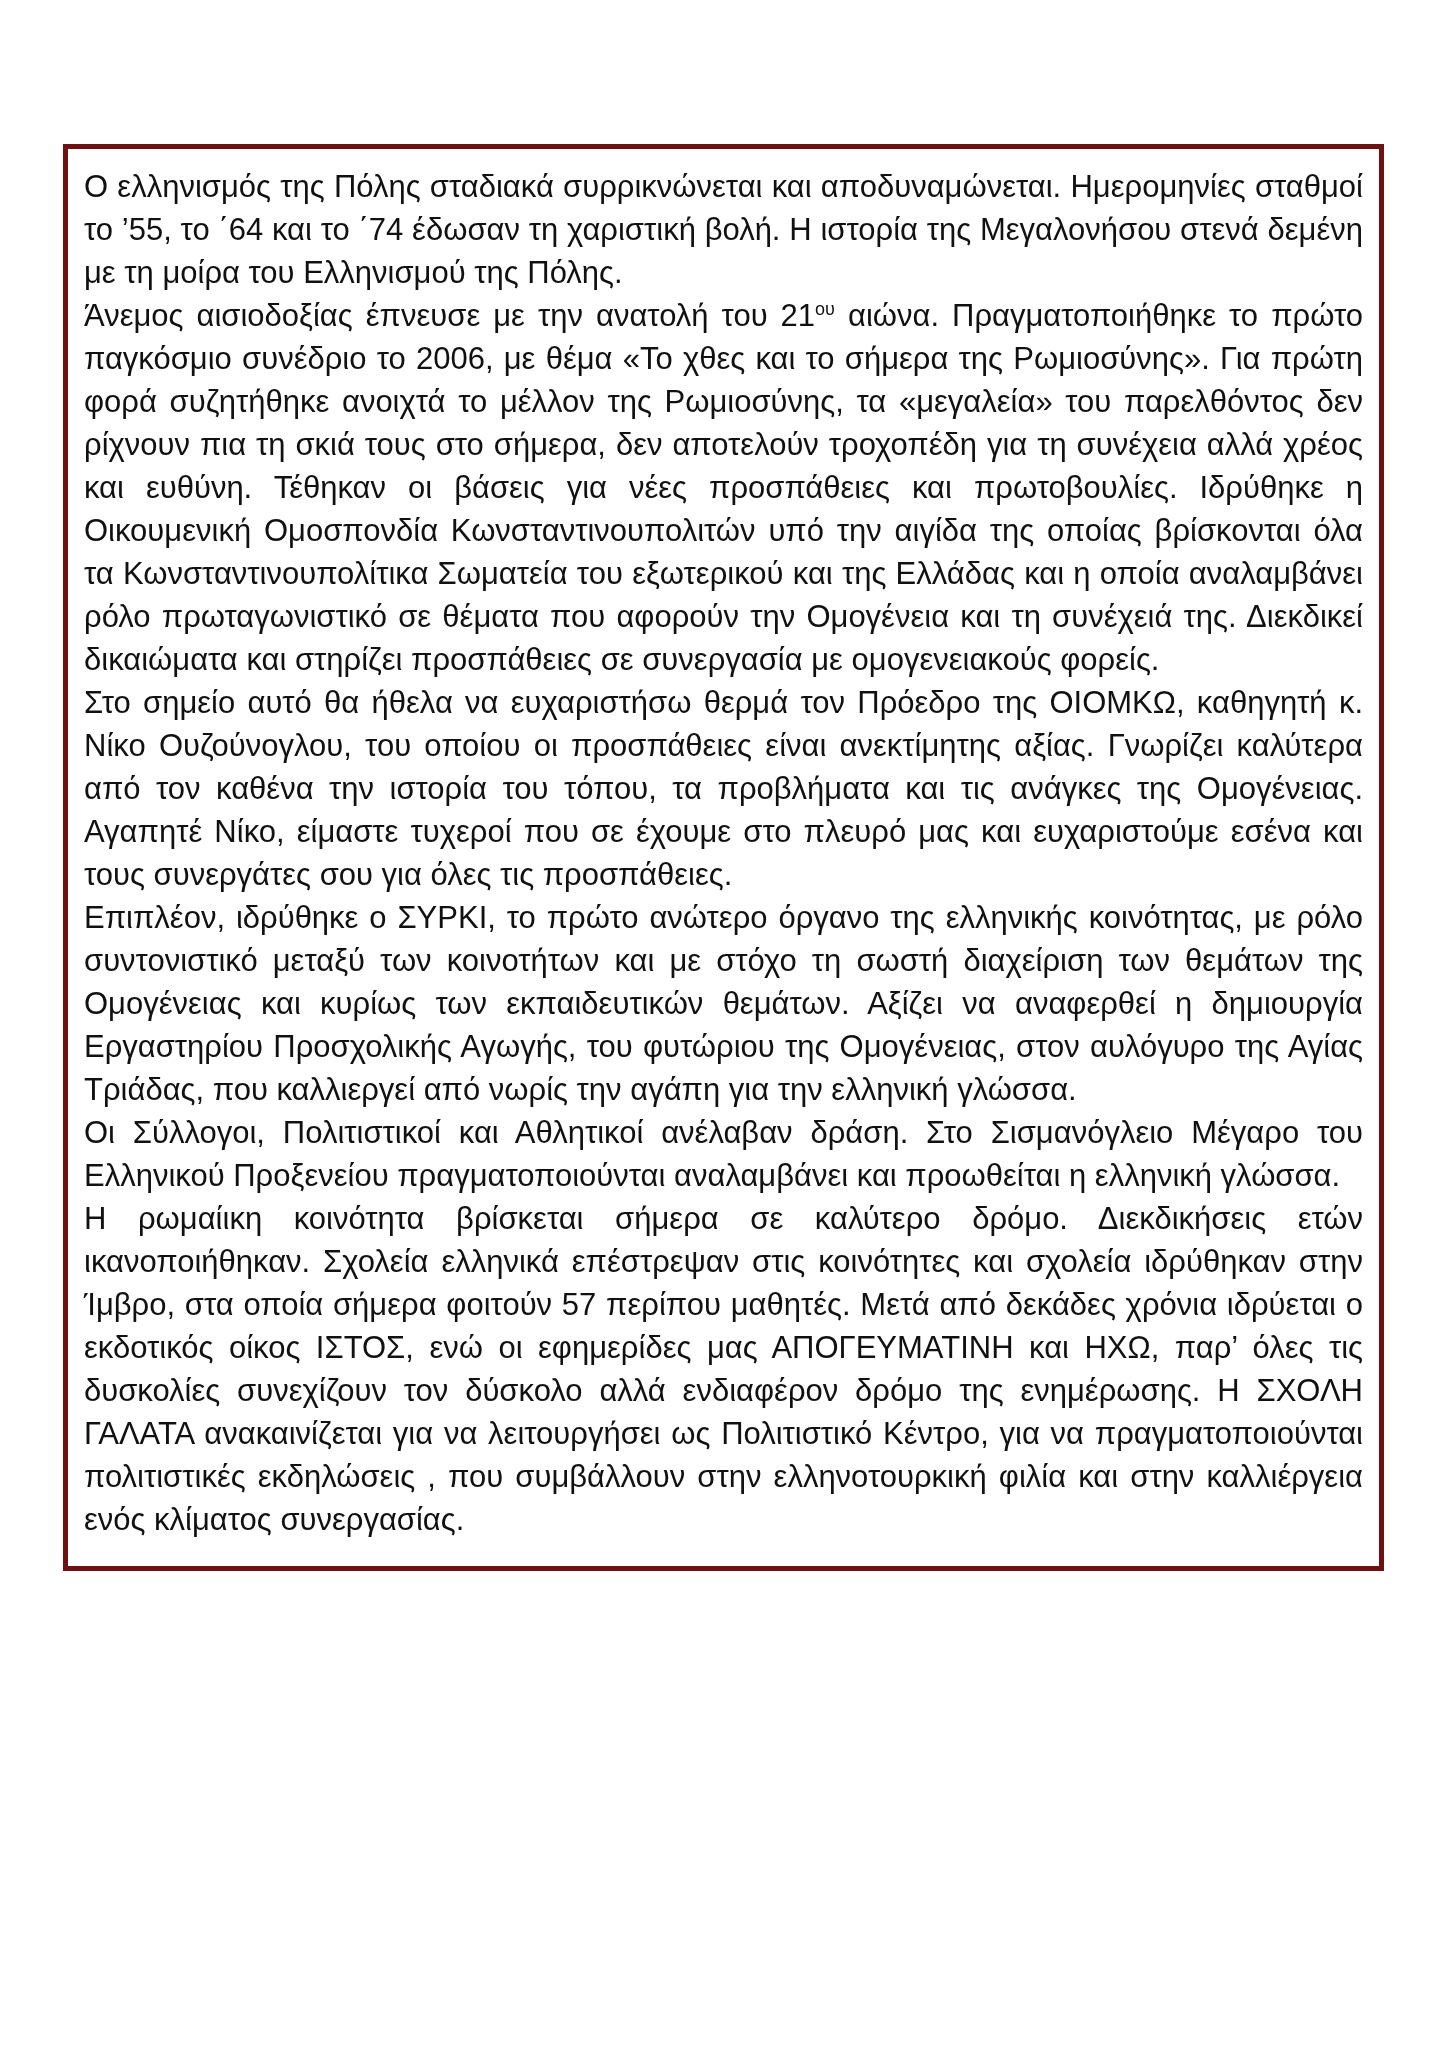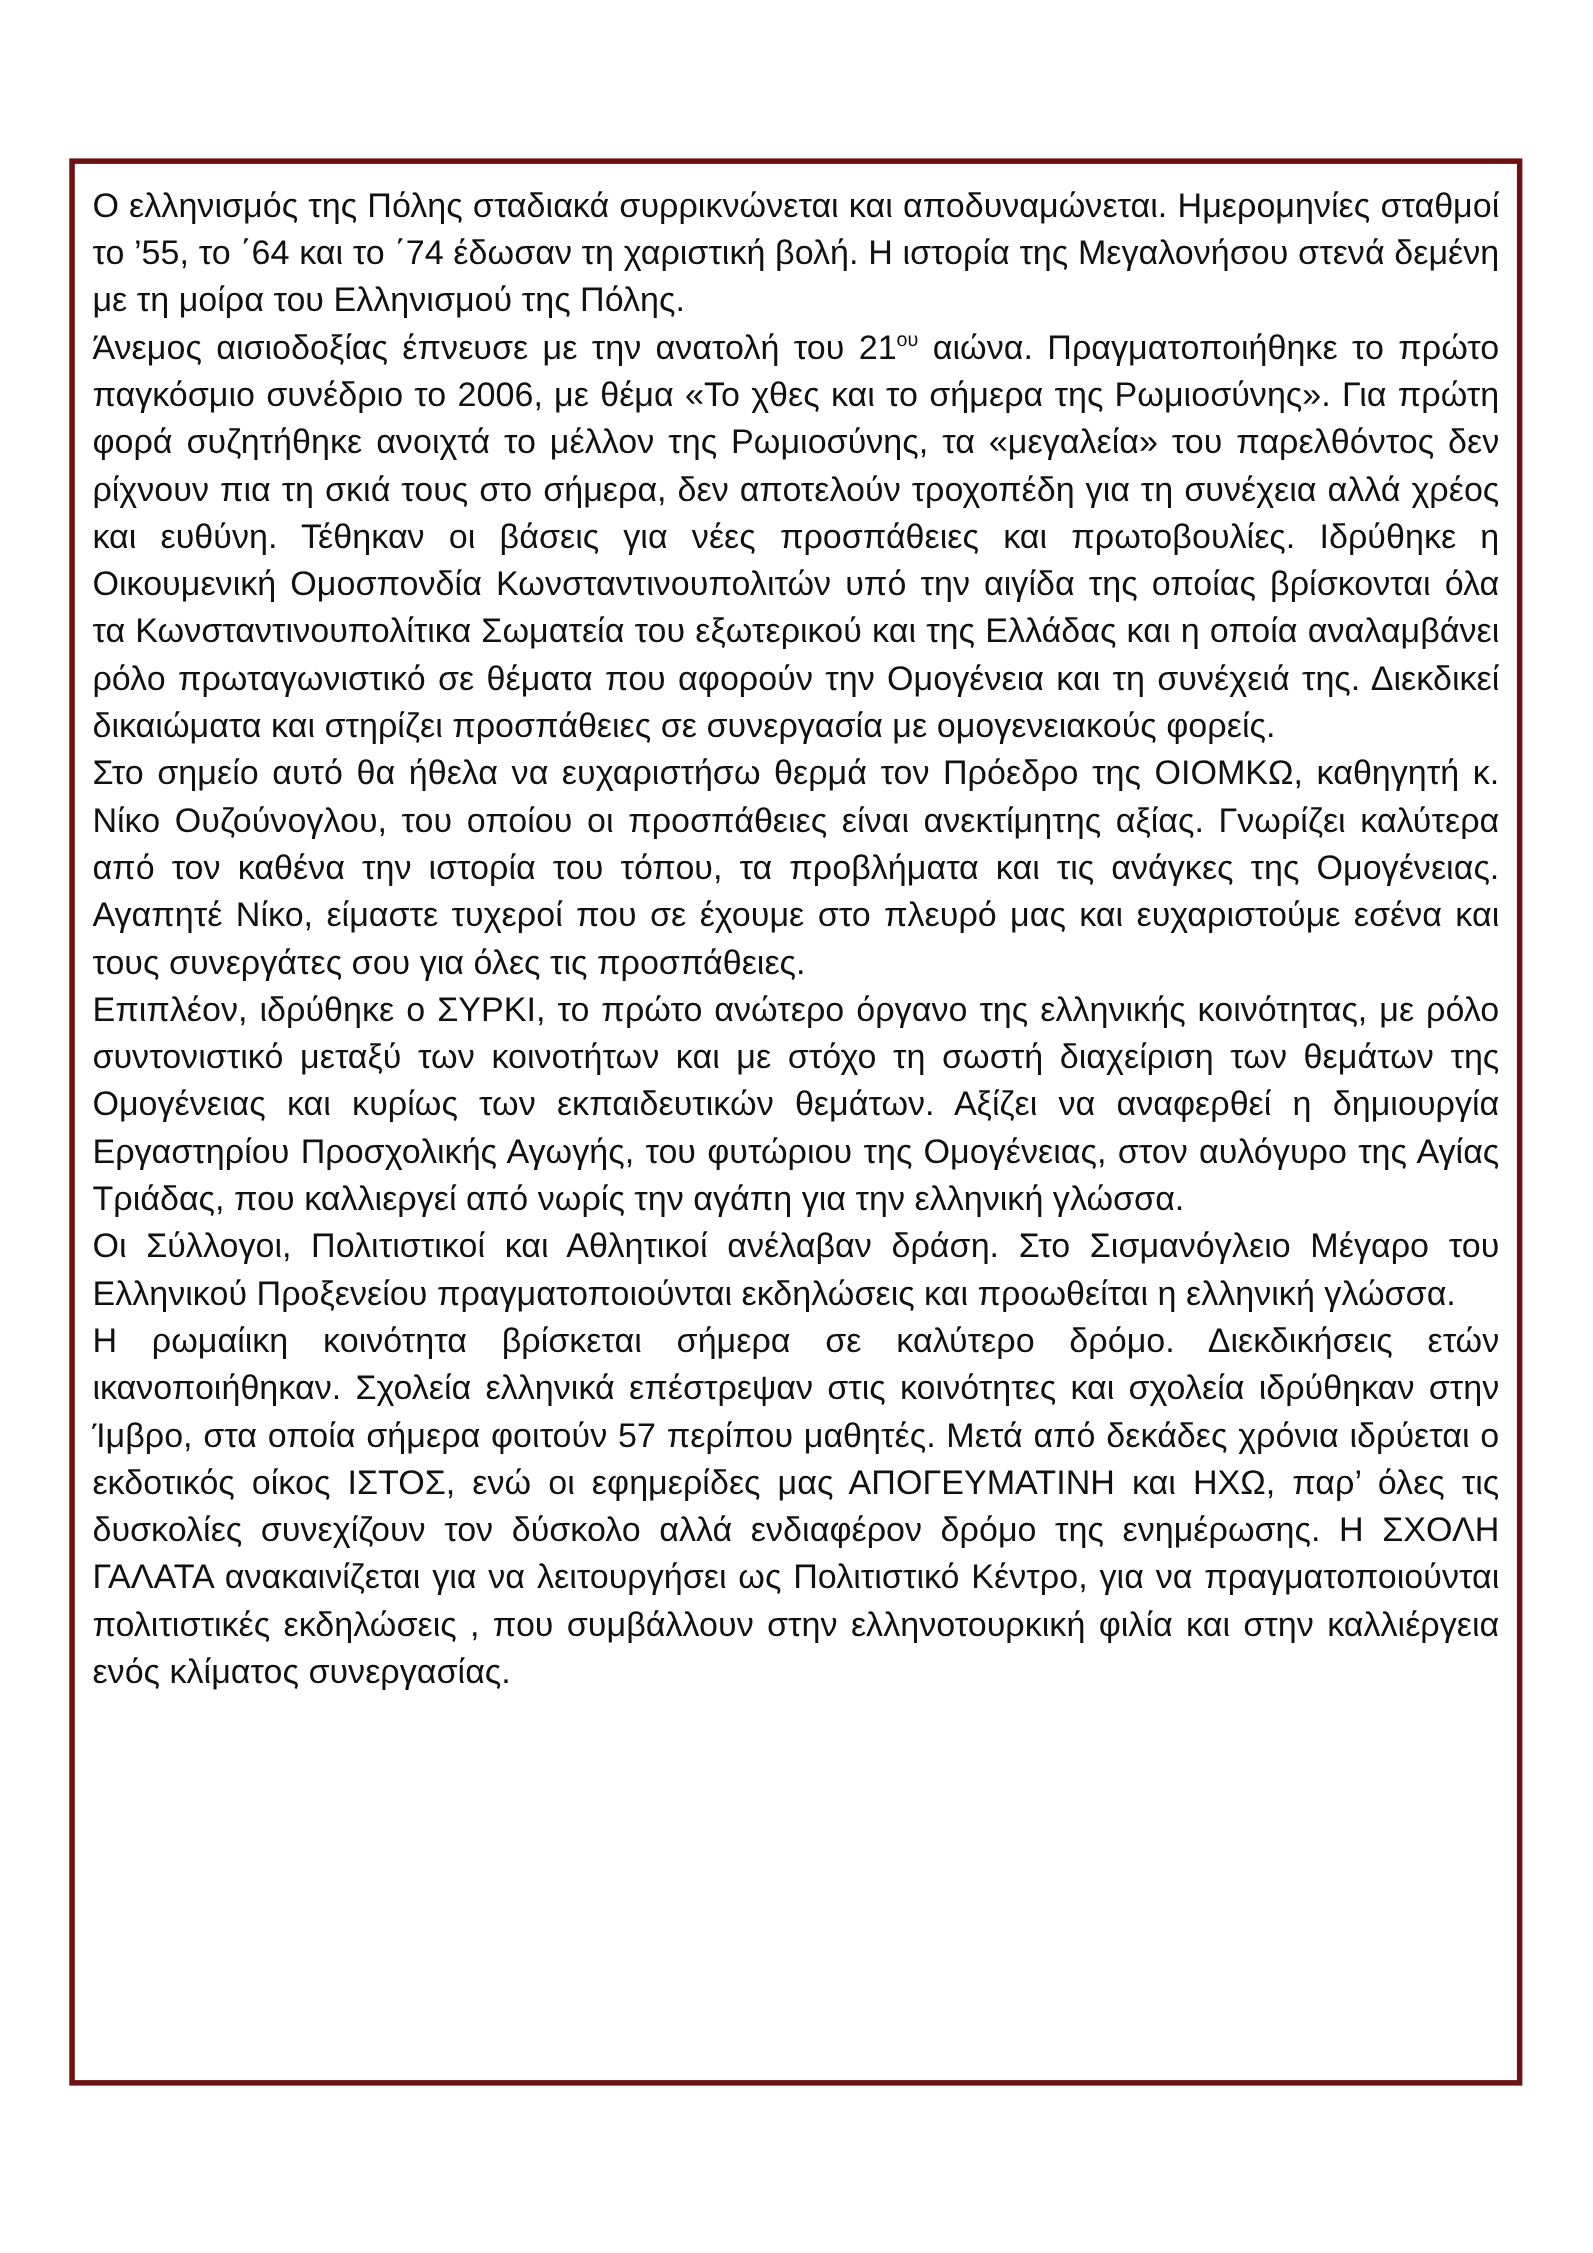--- a/index.html
+++ b/index.html
@@ -14,21 +14,21 @@
     width: 1448px;
     height: 2048px;
     background: var(--page-bg, #ffffff);
     overflow: hidden;
   }
   .text-box {
     position: absolute;
     left: 63px;
     top: 144px;
     width: 1321px;
-    height: 1752px;
+    height: 1427px;
     border: 5px solid var(--border-color, #6d1212);
     background: var(--page-bg, #ffffff);
     padding: 16px 16px 50px 16px;
     overflow: hidden;
   }
   .para {
     font-size: 31px;
     line-height: 43px;
     color: var(--text-color, #111111);
     text-align: justify;
@@ -46,16 +46,16 @@
 </style>
 </head>
 <body>
 
 <div class="page">
   <div class="text-box">
     <p class="para">Ο ελληνισμός της Πόλης σταδιακά συρρικνώνεται και αποδυναμώνεται. Ημερομηνίες σταθμοί το ’55, το ΄64 και το ΄74 έδωσαν τη χαριστική βολή. Η ιστορία της Μεγαλονήσου στενά δεμένη με τη μοίρα του Ελληνισμού της Πόλης.</p>
     <p class="para"><span>Άνεμος αισιοδοξίας έπνευσε με την ανατολή του 21</span><sup>ου</sup><span> αιώνα. Πραγματοποιήθηκε το πρώτο παγκόσμιο συνέδριο το 2006, με θέμα «Το χθες και το σήμερα της Ρωμιοσύνης». Για πρώτη φορά συζητήθηκε ανοιχτά το μέλλον της Ρωμιοσύνης, τα «μεγαλεία» του παρελθόντος δεν ρίχνουν πια τη σκιά τους στο σήμερα, δεν αποτελούν τροχοπέδη για τη συνέχεια αλλά χρέος και ευθύνη. Τέθηκαν οι βάσεις για νέες προσπάθειες και πρωτοβουλίες. Ιδρύθηκε η Οικουμενική Ομοσπονδία Κωνσταντινουπολιτών υπό την αιγίδα της οποίας βρίσκονται όλα τα Κωνσταντινουπολίτικα Σωματεία του εξωτερικού και της Ελλάδας και η οποία αναλαμβάνει ρόλο πρωταγωνιστικό σε θέματα που αφορούν την Ομογένεια και τη συνέχειά της. Διεκδικεί δικαιώματα και στηρίζει προσπάθειες σε συνεργασία με ομογενειακούς φορείς.</span></p>
     <p class="para">Στο σημείο αυτό θα ήθελα να ευχαριστήσω θερμά τον Πρόεδρο της ΟΙΟΜΚΩ, καθηγητή κ. Νίκο Ουζούνογλου, του οποίου οι προσπάθειες είναι ανεκτίμητης αξίας. Γνωρίζει καλύτερα από τον καθένα την ιστορία του τόπου, τα προβλήματα και τις ανάγκες της Ομογένειας. Αγαπητέ Νίκο, είμαστε τυχεροί που σε έχουμε στο πλευρό μας και ευχαριστούμε εσένα και τους συνεργάτες σου για όλες τις προσπάθειες.</p>
     <p class="para">Επιπλέον, ιδρύθηκε ο ΣΥΡΚΙ, το πρώτο ανώτερο όργανο της ελληνικής κοινότητας, με ρόλο συντονιστικό μεταξύ των κοινοτήτων και με στόχο τη σωστή διαχείριση των θεμάτων της Ομογένειας και κυρίως των εκπαιδευτικών θεμάτων. Αξίζει να αναφερθεί η δημιουργία Εργαστηρίου Προσχολικής Αγωγής, του φυτώριου της Ομογένειας, στον αυλόγυρο της Αγίας Τριάδας, που καλλιεργεί από νωρίς την αγάπη για την ελληνική γλώσσα.</p>
-    <p class="para">Οι Σύλλογοι, Πολιτιστικοί και Αθλητικοί ανέλαβαν δράση. Στο Σισμανόγλειο Μέγαρο του Ελληνικού Προξενείου πραγματοποιούνται εκδηλώσεις και προωθείται η ελληνική γλώσσα.</p>
+    <p class="para">Οι Σύλλογοι, Πολιτιστικοί και Αθλητικοί ανέλαβαν δράση. Στο Σισμανόγλειο Μέγαρο του Ελληνικού Προξενείου πραγματοποιούνται αναλαμβάνει και προωθείται η ελληνική γλώσσα.</p>
     <p class="para">Η ρωμαίικη κοινότητα βρίσκεται σήμερα σε καλύτερο δρόμο. Διεκδικήσεις ετών ικανοποιήθηκαν. Σχολεία ελληνικά επέστρεψαν στις κοινότητες και σχολεία ιδρύθηκαν στην Ίμβρο, στα οποία σήμερα φοιτούν 57 περίπου μαθητές. Μετά από δεκάδες χρόνια ιδρύεται ο εκδοτικός οίκος ΙΣΤΟΣ, ενώ οι εφημερίδες μας ΑΠΟΓΕΥΜΑΤΙΝΗ και  ΗΧΩ, παρ’ όλες τις δυσκολίες συνεχίζουν τον δύσκολο αλλά ενδιαφέρον δρόμο της ενημέρωσης. Η ΣΧΟΛΗ ΓΑΛΑΤΑ ανακαινίζεται για να λειτουργήσει ως Πολιτιστικό Κέντρο, για να πραγματοποιούνται πολιτιστικές εκδηλώσεις , που συμβάλλουν στην ελληνοτουρκική φιλία και στην καλλιέργεια ενός κλίματος συνεργασίας.</p>
   </div>
 </div>
 
 </body></html>

